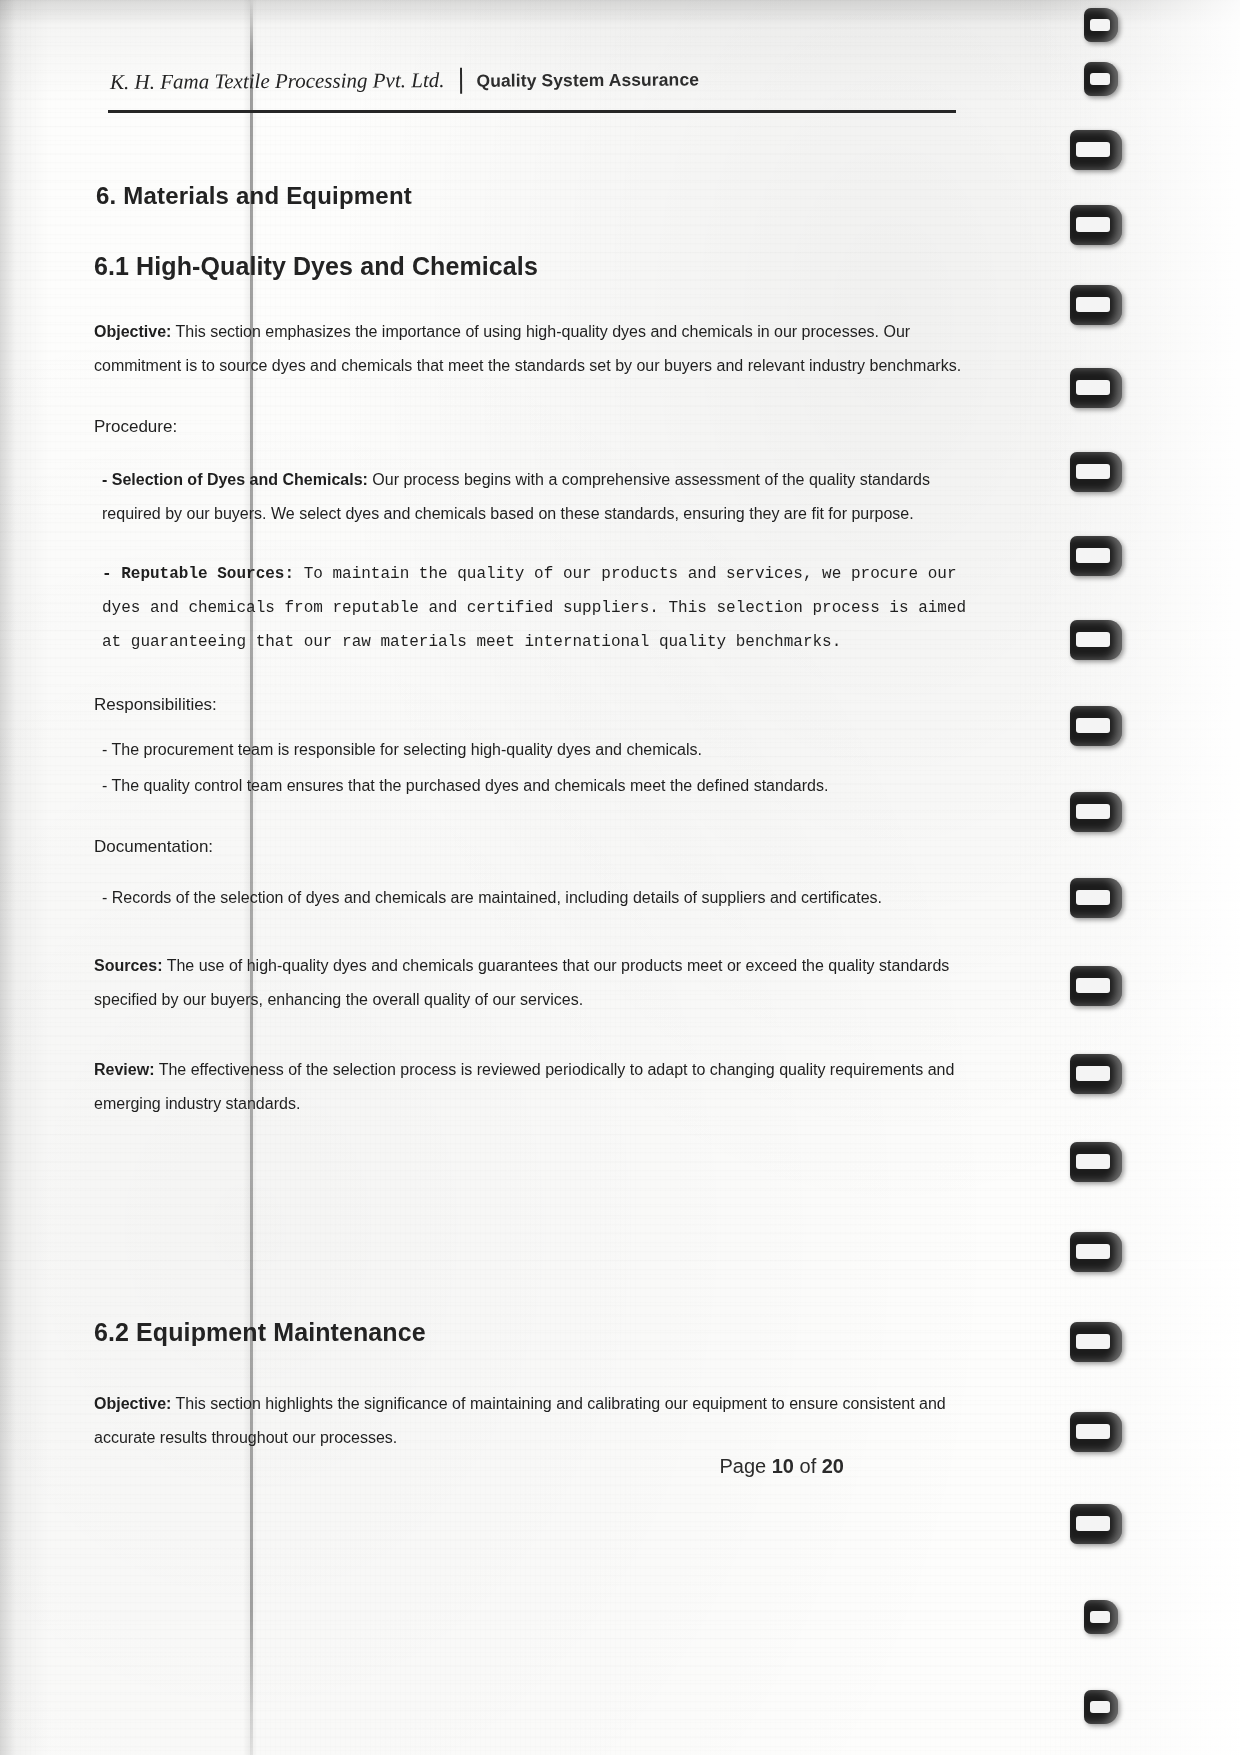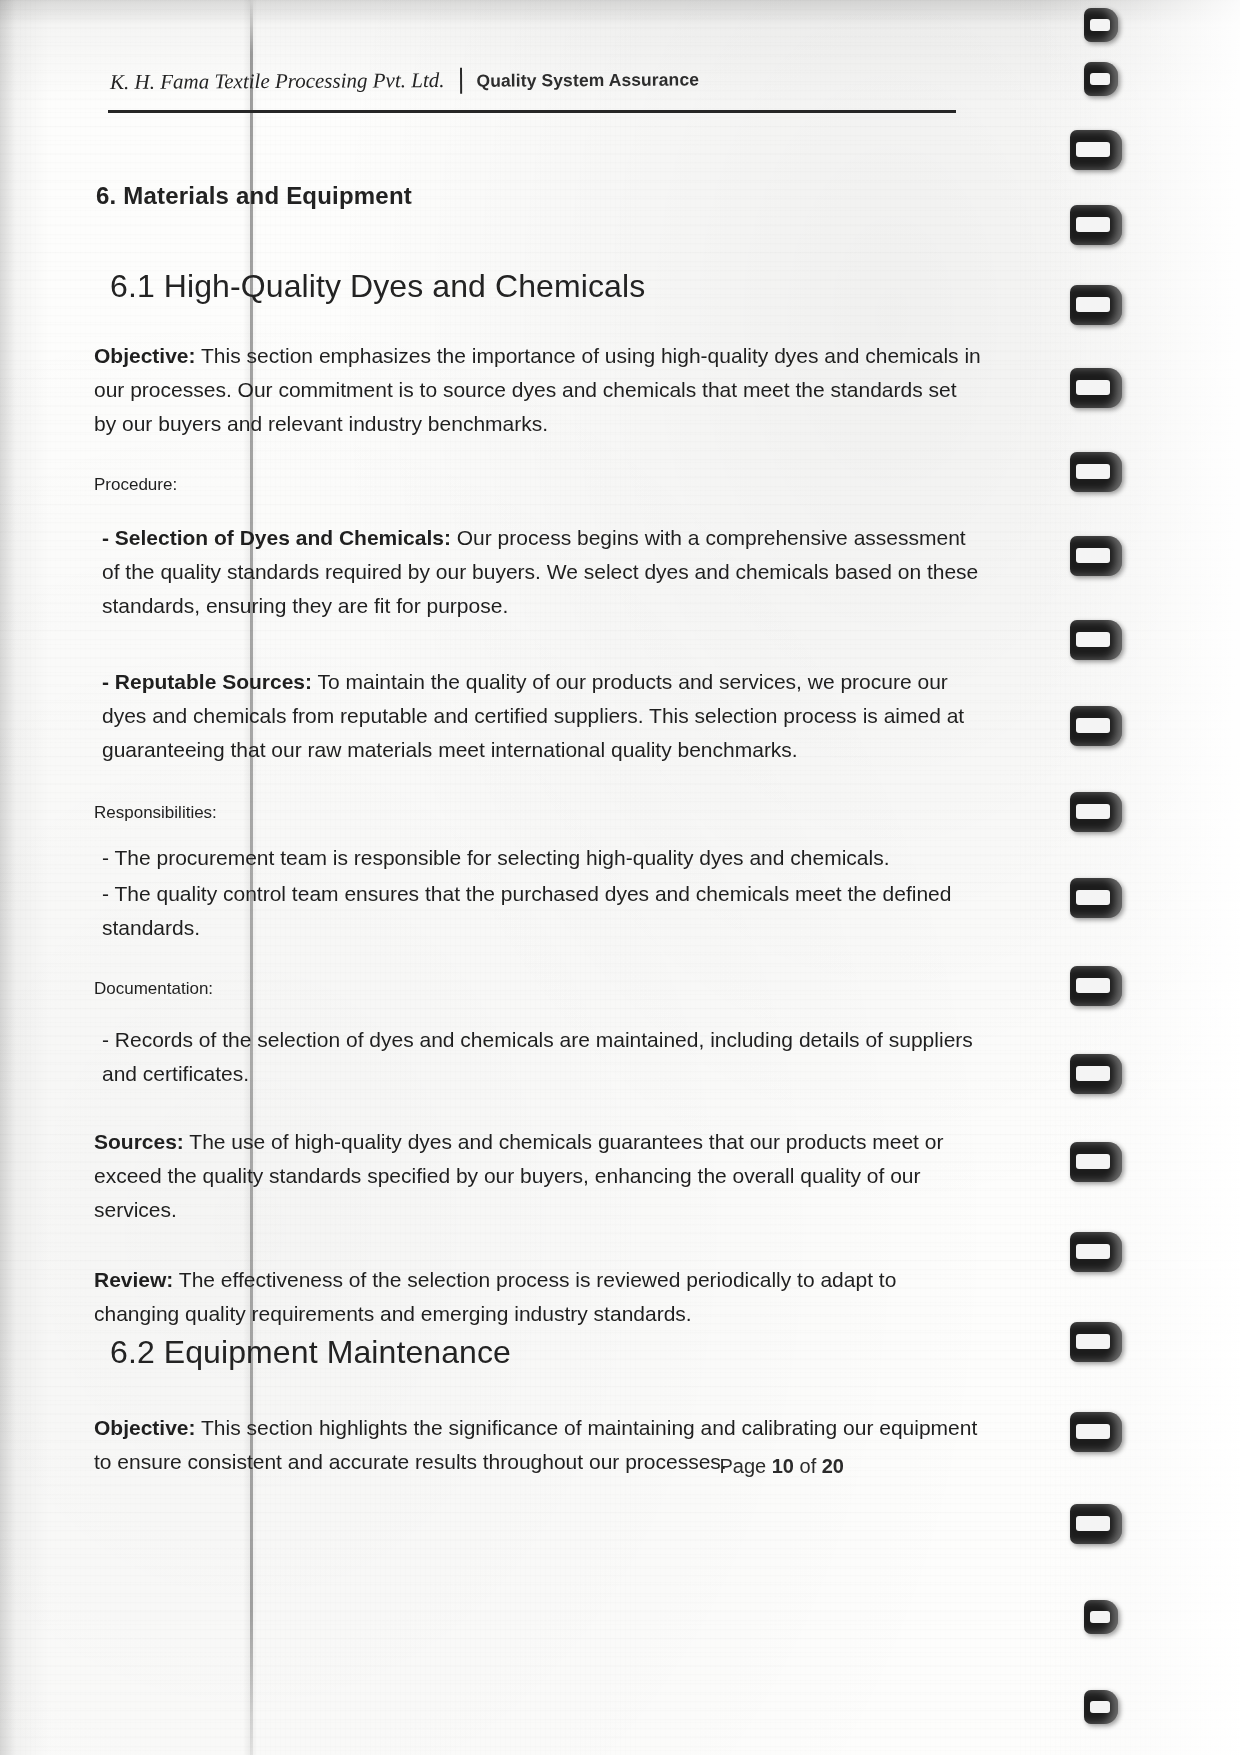--- a/index.html
+++ b/index.html
@@ -172,35 +172,35 @@
     position: absolute;
     left: 96px;
     top: 182px;
     margin: 0;
     font-size: 24px;
     font-weight: 700;
     color: #222;
     letter-spacing: .2px;
   }
   h2.doc-h2 {
-    margin: 16px;
-    font-size: 32px;
-    font-weight: 400;
+    margin: 0;
+    font-size: 25px;
+    font-weight: 700;
     color: #232323;
     letter-spacing: .1px;
   }
 
   .body-block {
     position: absolute;
     left: 94px;
     width: 890px;
   }
   p.para {
     margin: 0 0 24px 0;
-    font-size: 21px;
+    font-size: 16px;
     line-height: 34px;
     color: #1f1f1f;
   }
   p.para b { font-weight: 700; }
   .lead { font-weight: 700; }
   .heading-label {
     margin: 0 0 18px 0;
     font-size: 17px;
     font-weight: 400;
     color: #1f1f1f;
@@ -247,21 +247,21 @@
       <p class="para">
         <b class="lead">Objective:</b><span> This section emphasizes the importance of using high-quality dyes and chemicals in our processes. Our commitment is to source dyes and chemicals that meet the standards set by our buyers and relevant industry benchmarks.</span>
       </p>
 
       <p class="heading-label" style="margin-top: 34px;">Procedure:</p>
 
       <p class="para bullet" style="margin-top: 26px;">
         <b class="lead">- Selection of Dyes and Chemicals:</b><span> Our process begins with a comprehensive assessment of the quality standards required by our buyers. We select dyes and chemicals based on these standards, ensuring they are fit for purpose.</span>
       </p>
 
-      <p class="para bullet" style="margin-top: 42px;">
+      <p class="para bullet" style="margin-top: 26px; font-family: Liberation Mono, monospace;">
         <b class="lead">- Reputable Sources:</b><span> To maintain the quality of our products and services, we procure our dyes and chemicals from reputable and certified suppliers. This selection process is aimed at guaranteeing that our raw materials meet international quality benchmarks.</span>
       </p>
 
       <p class="heading-label" style="margin-top: 36px;">Responsibilities:</p>
 
       <p class="para bullet" style="margin-bottom: 2px;">- The procurement team is responsible for selecting high-quality dyes and chemicals.</p>
       <p class="para bullet">- The quality control team ensures that the purchased dyes and chemicals meet the defined standards.</p>
 
       <p class="heading-label" style="margin-top: 34px;">Documentation:</p>
 

